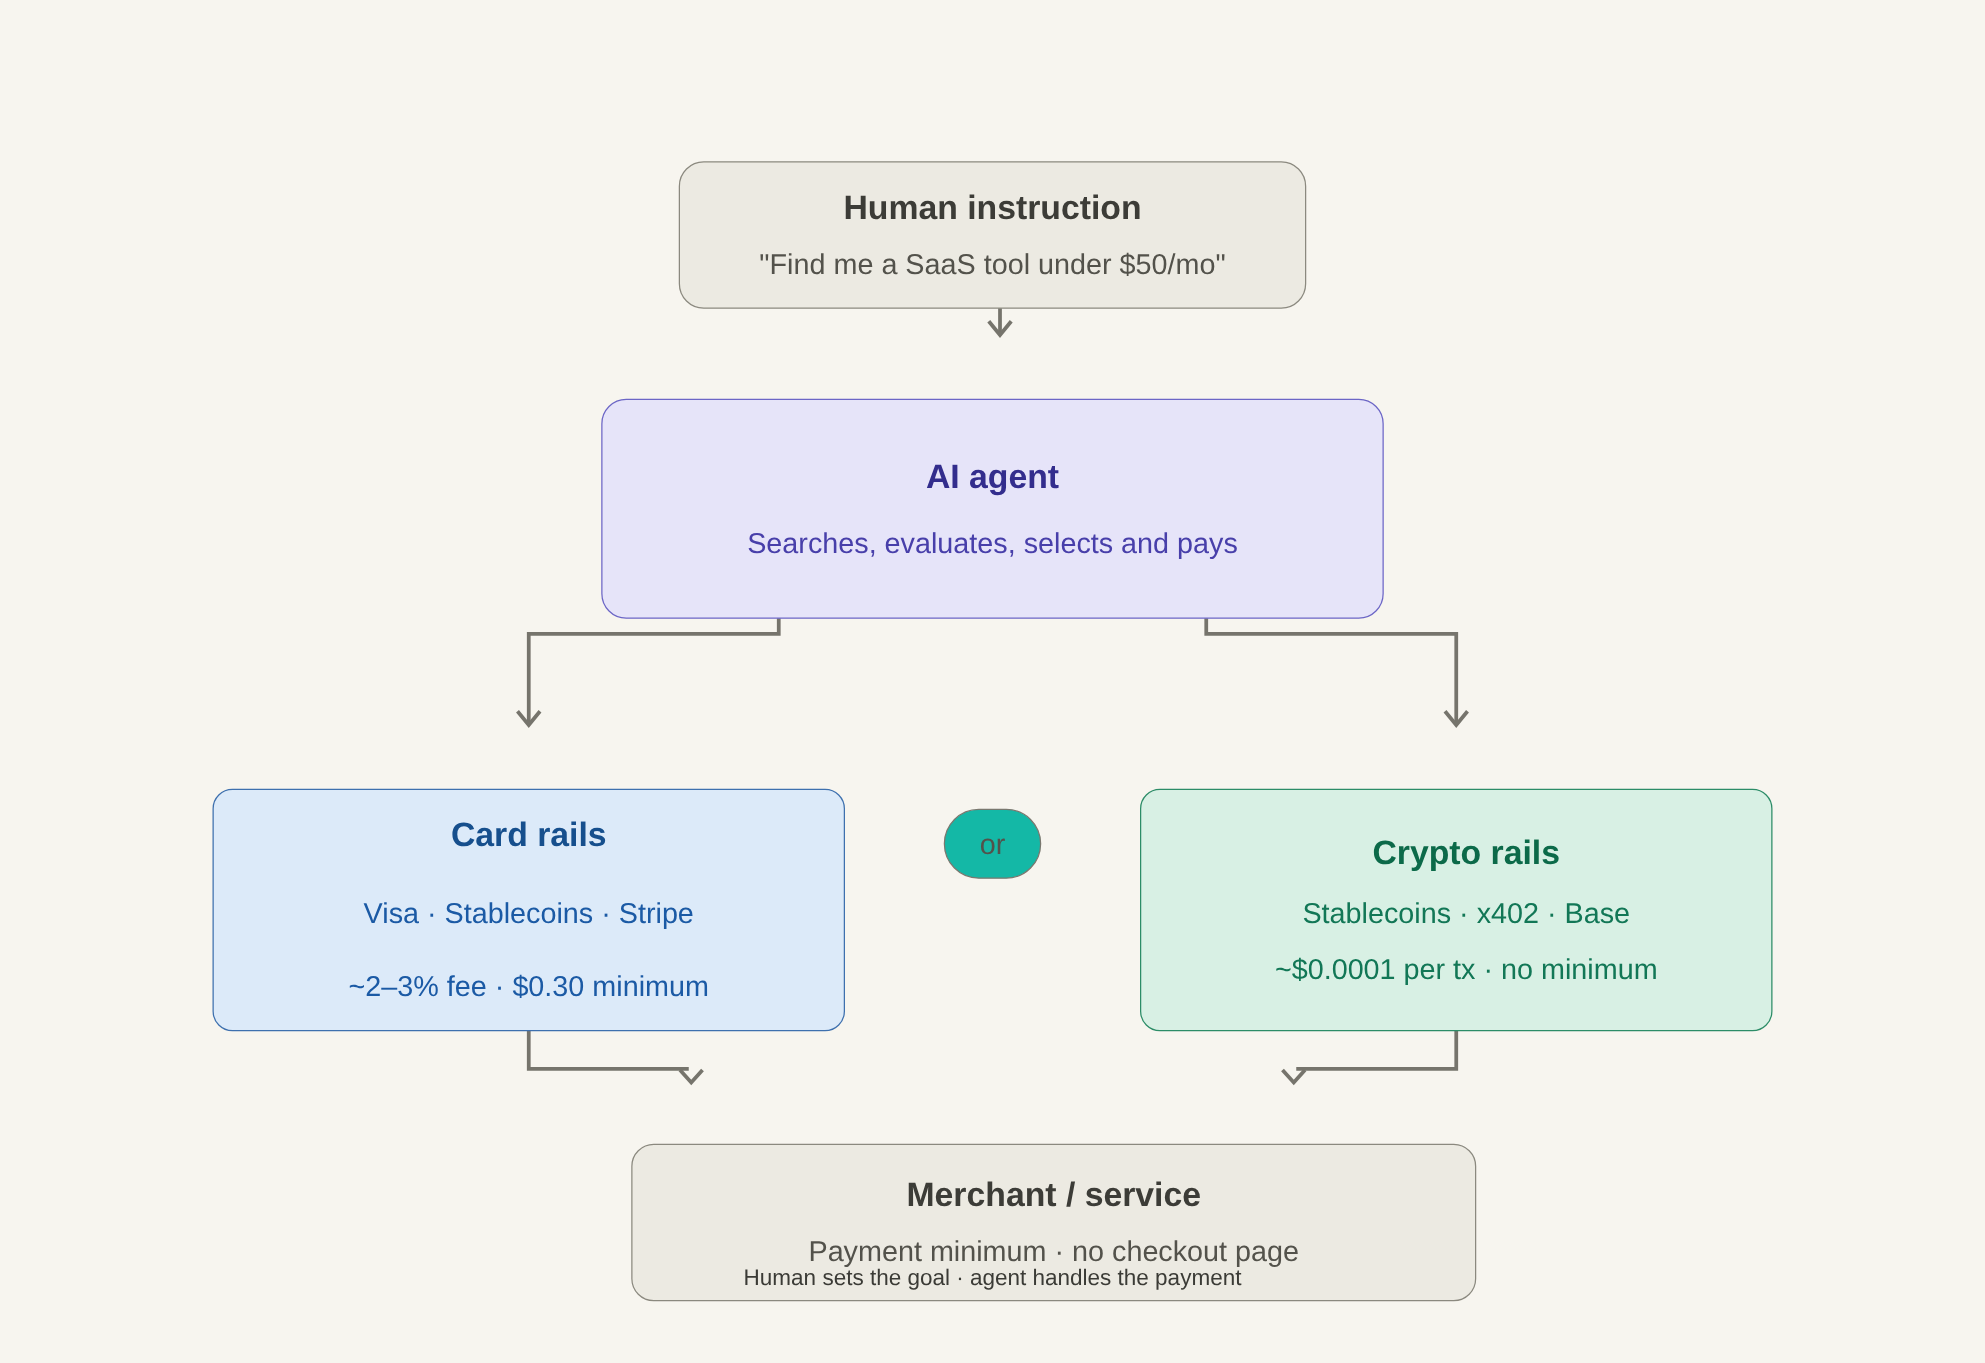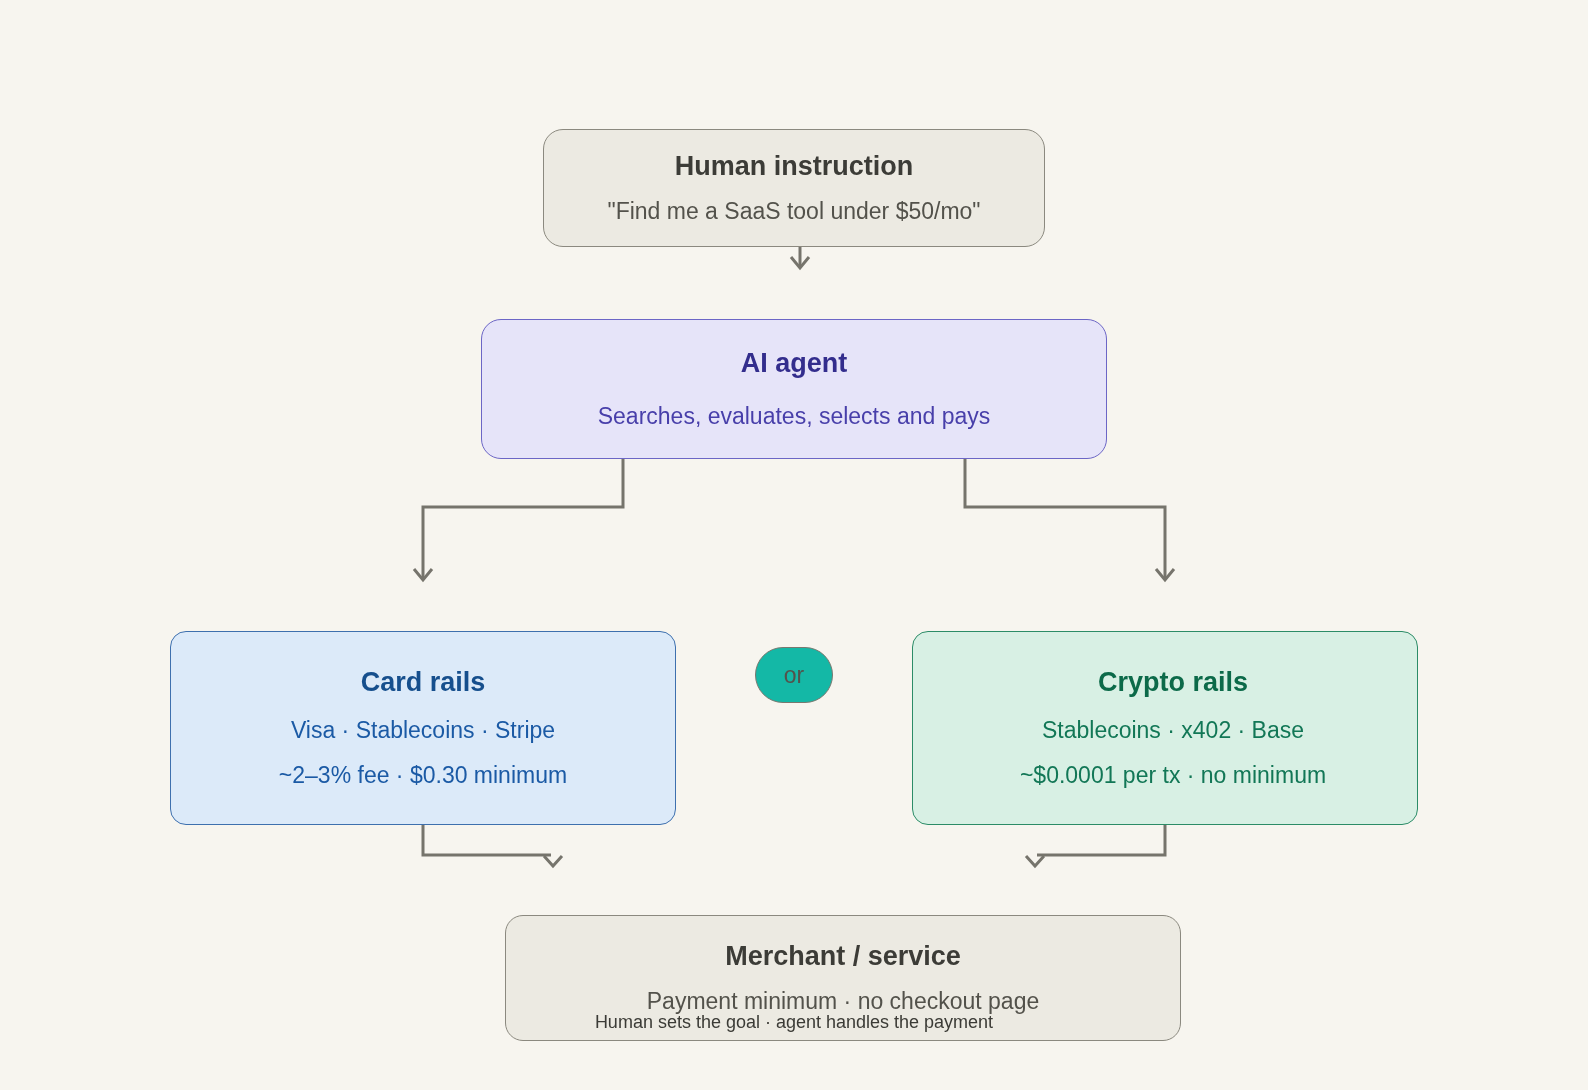--- a/index.html
+++ b/index.html
@@ -15,25 +15,25 @@
     display:flex;flex-direction:column;align-items:center;justify-content:center;
     text-align:center;border-radius:20px;border:1.5px solid transparent;margin-top:47px;
   }
   .node .title{font-weight:700;font-size:27px;line-height:1.1;}
   .node .sub{font-size:23px;line-height:1.1;}
 
   .node-human{left:543px;top:82px;width:502px;height:118px;background:#eceae2;border-color:#8b897f;gap:17px;}
   .node-human .title{color:#3c3c37;}
   .node-human .sub{color:#53524b;}
 
-  .node-ai{left:481px;top:272px;width:626px;height:140px;background:#e6e4f9;border-color:#6c66c6;gap:25px;}
+  .node-ai{left:481px;top:272px;width:626px;height:176px;background:#e6e4f9;border-color:#6c66c6;gap:25px;}
   .node-ai .title{color:#332d8d;}
   .node-ai .sub{color:#483faa;}
 
-  .node-card{left:170px;top:584px;width:506px;height:194px;background:#dceaf9;border-color:#3e70ae;border-radius:16px;gap:20px;}
+  .node-card{left:170px;top:584px;width:506px;height:194px;background:#dceaf9;border-color:#3e70ae;border-radius:16px;gap:34px;}
   .node-card .title{color:#164f8d;}
   .node-card .sub{color:#1b5aa5;}
 
   .node-crypto{left:912px;top:584px;width:506px;height:194px;background:#d8f0e4;border-color:#2c8c67;border-radius:16px;gap:20px;padding-left:16px;}
   .node-crypto .title{color:#0c6a49;}
   .node-crypto .sub{color:#127756;}
 
   .node-merchant{left:505px;top:868px;width:676px;height:126px;background:#eceae2;border-color:#8b897f;border-radius:18px;gap:17px;}
   .node-merchant .title{color:#3c3c37;}
   .node-merchant .sub{color:#53524b;}

